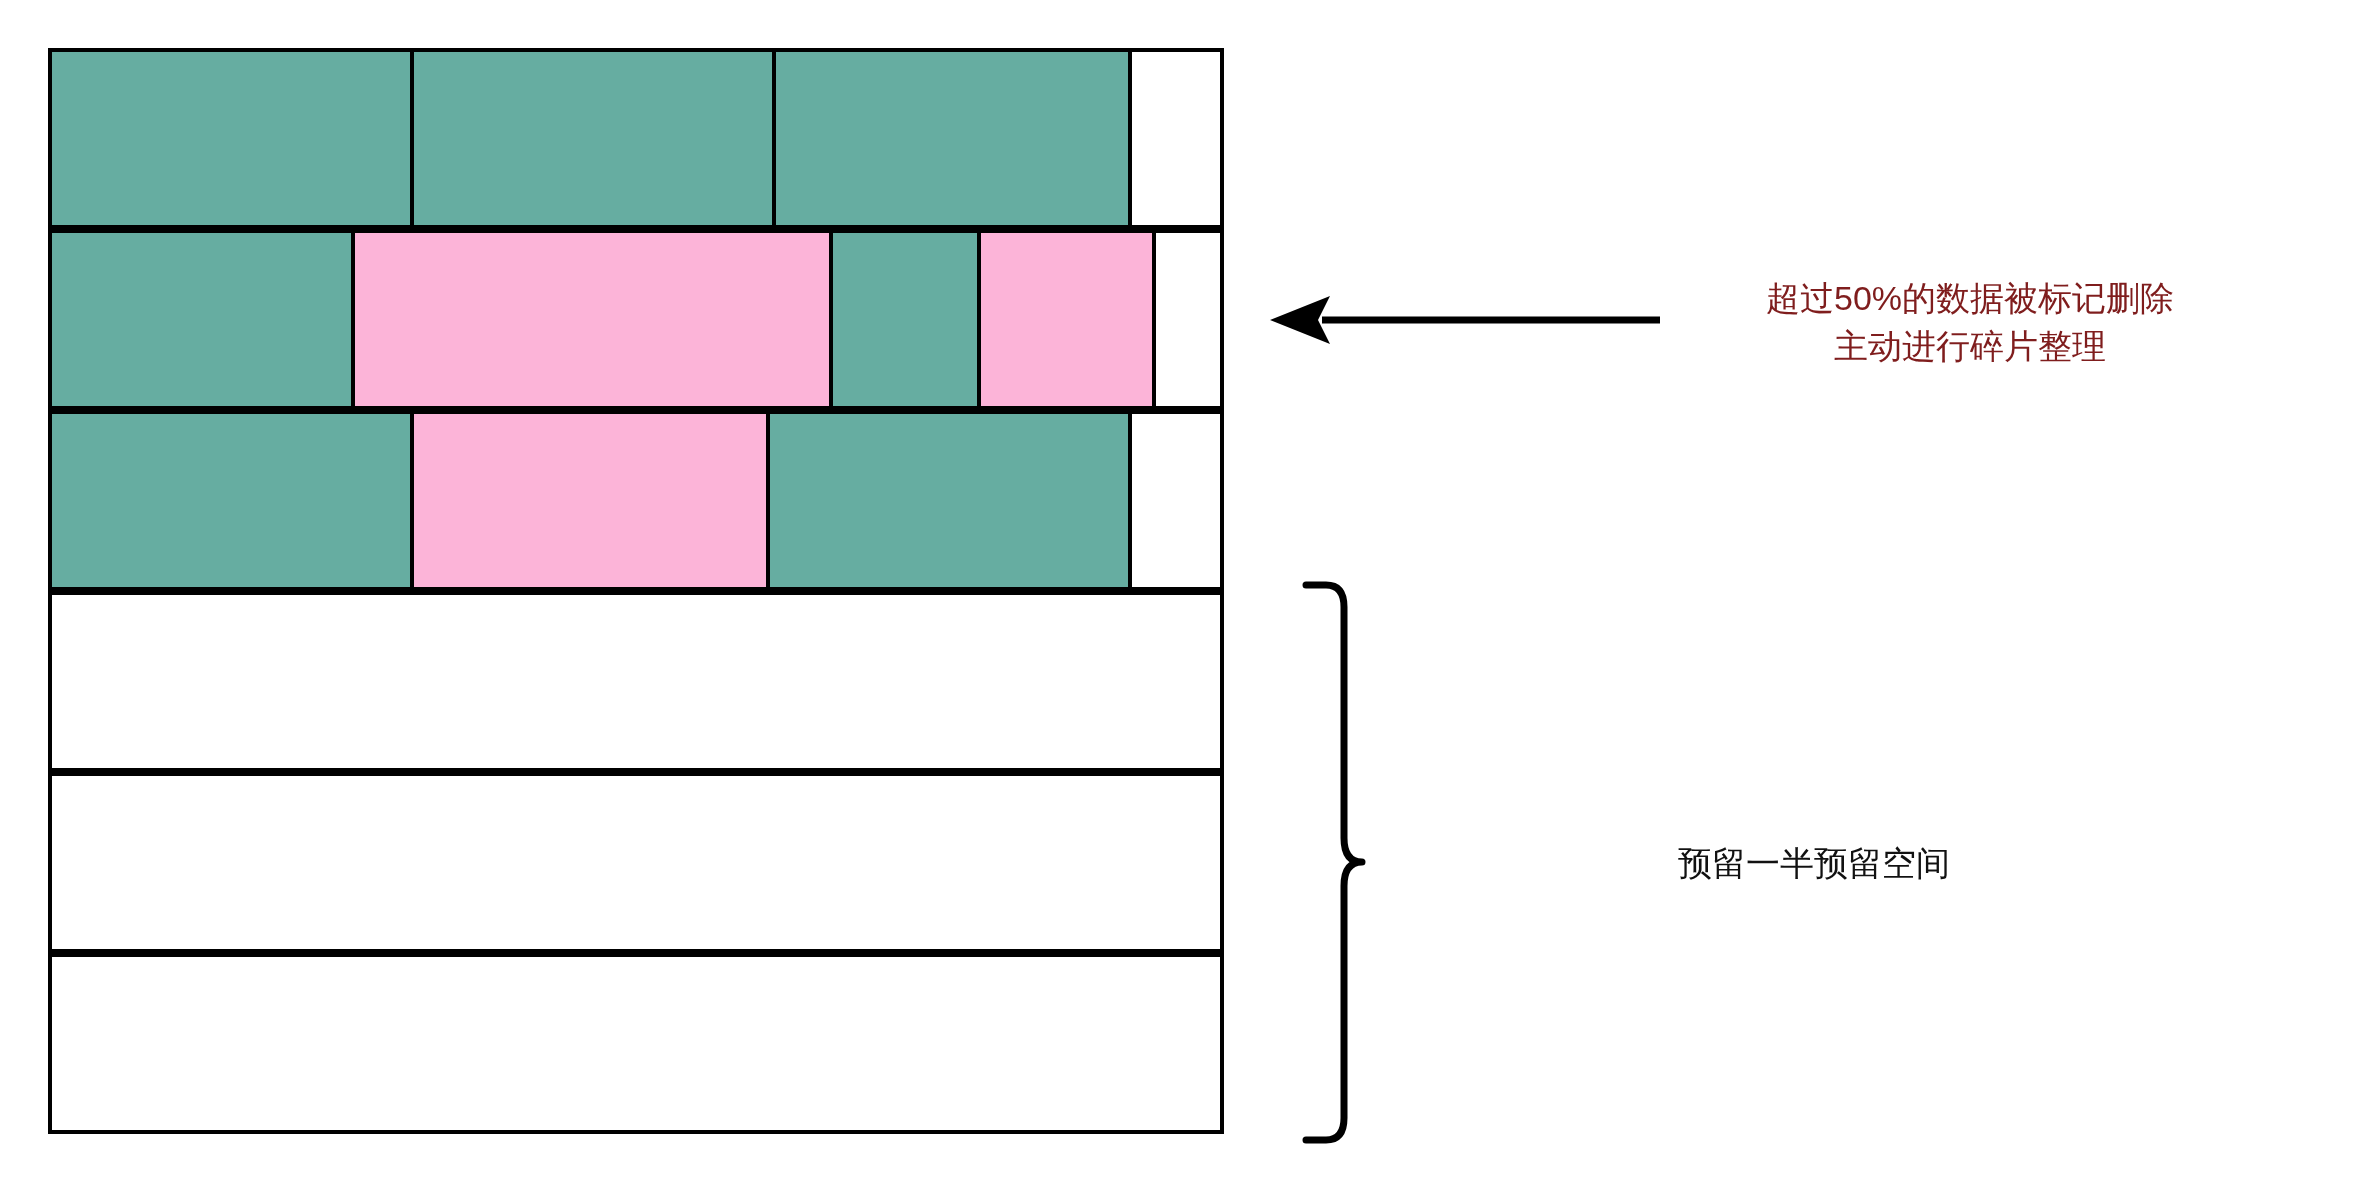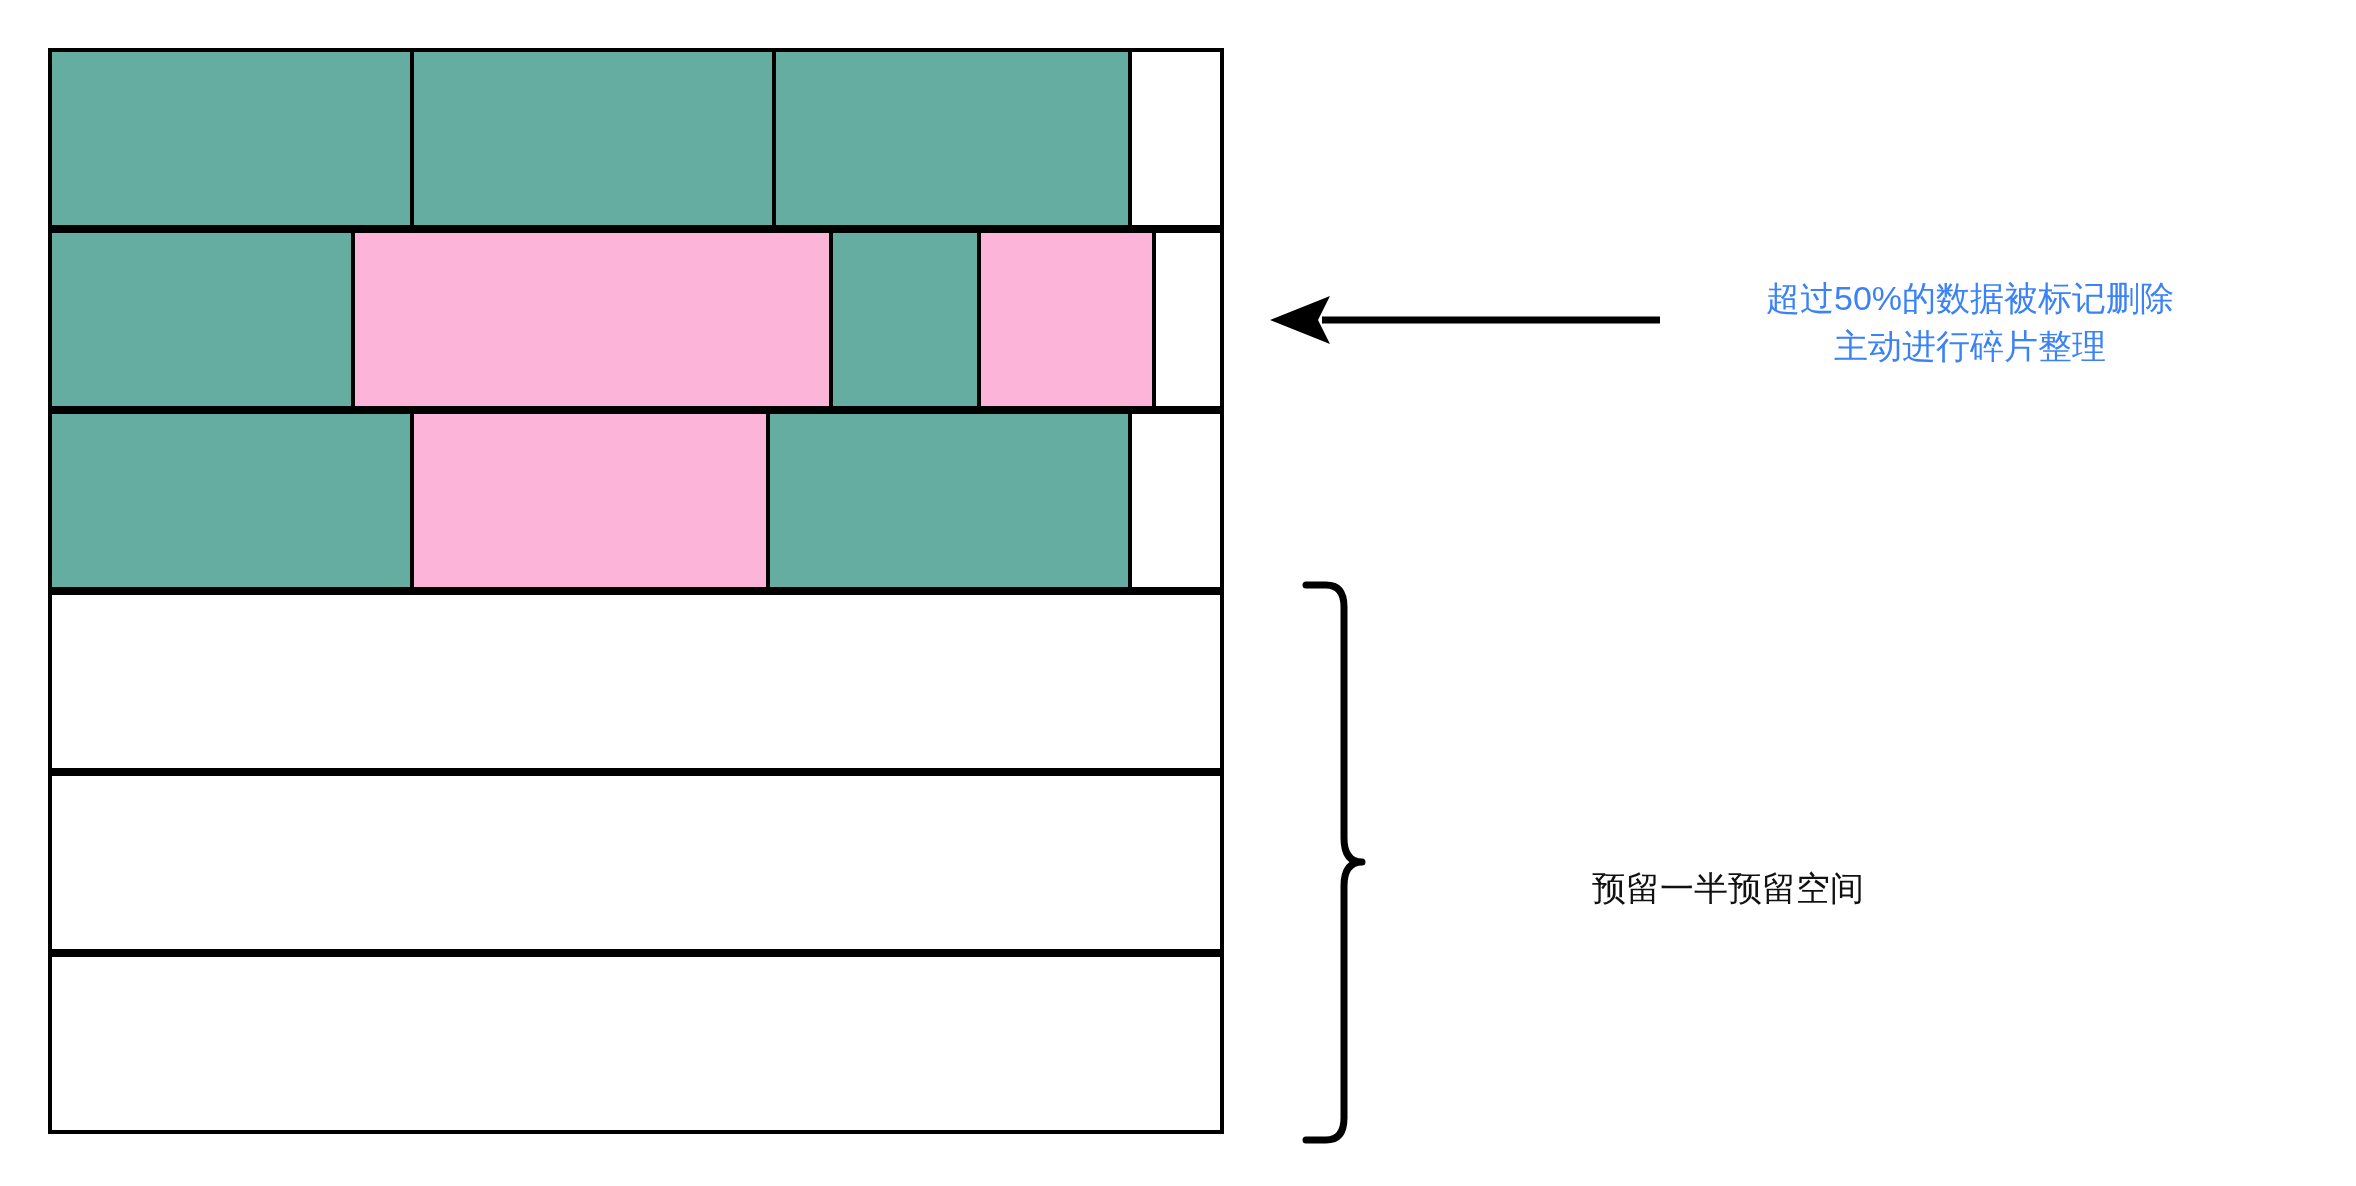--- a/index.html
+++ b/index.html
@@ -64,45 +64,44 @@
   }
 
   #arrow-label {
     position: absolute;
     left: 1690px;
     top: 274px;
     width: 560px;
     text-align: center;
     font-size: 34px;
     line-height: 1.42;
-    color: #3b82f6;
+    color: #7f1d1d;
     white-space: pre-line;
   }
 
   
   #brace-annotation {
     position: absolute;
     left: 1300px;
     top: 580px;
     width: 80px;
     height: 565px;
   }
   #brace-annotation svg {
     display: block;
   }
   #brace-label {
     position: absolute;
     left: 1450px;
-    top: 865px;
+    top: 840px;
     width: 500px;
-    text-align: center;
+    text-align: right;
     font-size: 34px;
     line-height: 1.4;
     color: #111111;
-    margin-left: 28px;
   }
 </style>
 </head>
 <body>
 
 <div id="canvas">
 
   <div id="block-grid" style="left: 48px; top: 48px; width: 1176px; height: 1086px;">
 
     <div class="grid-row" style="top:0px; height:181px;">

